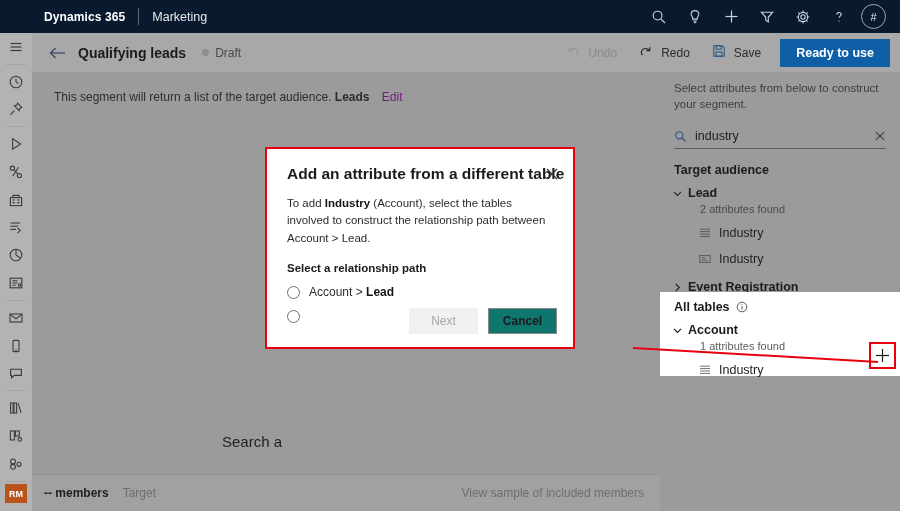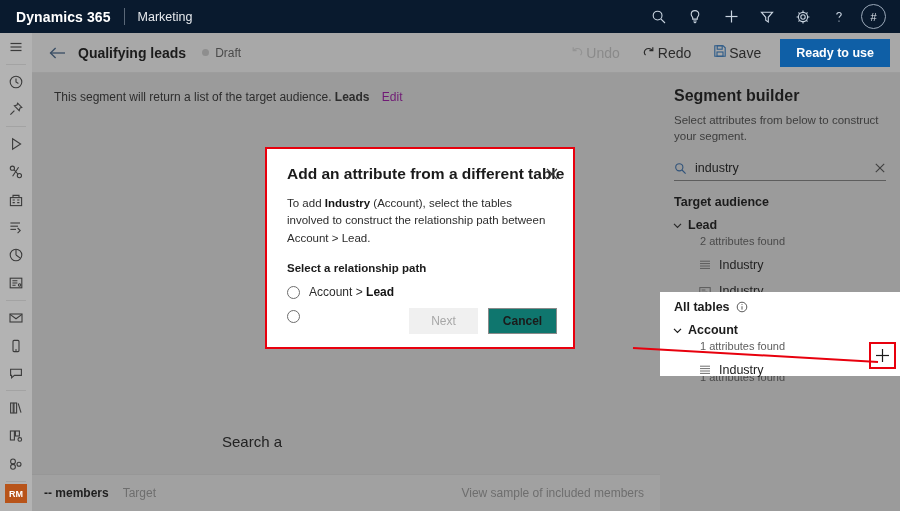--- a/index.html
+++ b/index.html
@@ -11,21 +11,21 @@
   }
   #app { position: relative; width: 900px; height: 511px; }
 
   
   .topnav {
     position: absolute; left: 0; top: 0; width: 900px; height: 33px;
     background: #091A2E; display: flex; align-items: center;
     color: #ffffff;
   }
   .brand {
-    margin-left: 16px; font-size: 14px; font-weight: bold; color: #ffffff;
+    margin-left: 44px; font-size: 12px; font-weight: bold; color: #ffffff;
     letter-spacing: .1px;
   }
   .brand-sep {
     width: 1px; height: 17px; background: #5a6878; margin: 0 13px;
   }
   .app-name { font-size: 12.5px; color: #e7eaee; font-weight: normal; }
   .topnav-right {
     margin-left: auto; display: flex; align-items: center; gap: 0px;
     padding-right: 8px;
   }
@@ -74,22 +74,22 @@
   }
   .status-dot {
     width: 7px; height: 7px; border-radius: 50%; background: #8e8e8e;
     margin-left: 16px;
   }
   .status-text { margin-left: 6px; font-size: 12px; color: #4a4a4a; }
   .cmd-right {
     margin-left: auto; display: flex; align-items: center; height: 100%;
   }
   .cmd-btn {
-    display: flex; align-items: center; gap: 2px; padding: 0 11px;
-    height: 100%; font-size: 14px; color: #2b2b2b; cursor: pointer;
+    display: flex; align-items: center; gap: 8px; padding: 0 11px;
+    height: 100%; font-size: 12px; color: #2b2b2b; cursor: pointer;
   }
   .cmd-btn.disabled { color: #8a8a8a; cursor: default; }
   .cmd-btn.disabled svg { opacity: .65; }
   .primary-btn {
     background: #0f5fa6; color: #ffffff; font-size: 12.5px;
     height: 28px; padding: 0 16px; display: flex; align-items: center;
     margin-left: 8px; margin-right: 10px; cursor: pointer; font-weight: 600;
   }
 
   
@@ -439,21 +439,20 @@
     <div class="search-ghost">Search a</div>
   </div>
 
   <div class="footer">
     <div class="members-count">-- members</div>
     <div class="refresh-link">Target</div>
     <div class="view-sample">View sample of included members</div>
   </div>
 
   <div class="rightpanel">
-    <div class="rp-title">Segment builder</div>
     <div class="rp-sub">Select attributes from below to construct your segment.</div>
 
     <div class="rp-search">
       <span class="mag">
         <svg width="13" height="13" viewBox="0 0 13 13" fill="none" stroke="currentColor" stroke-width="1.1">
           <circle cx="5.3" cy="5.3" r="3.6"></circle>
             <line x1="8" y1="8" x2="11.6" y2="11.6"></line>
         </svg>
       </span>
       <span class="val" placeholder="Search attributes">industry</span>

